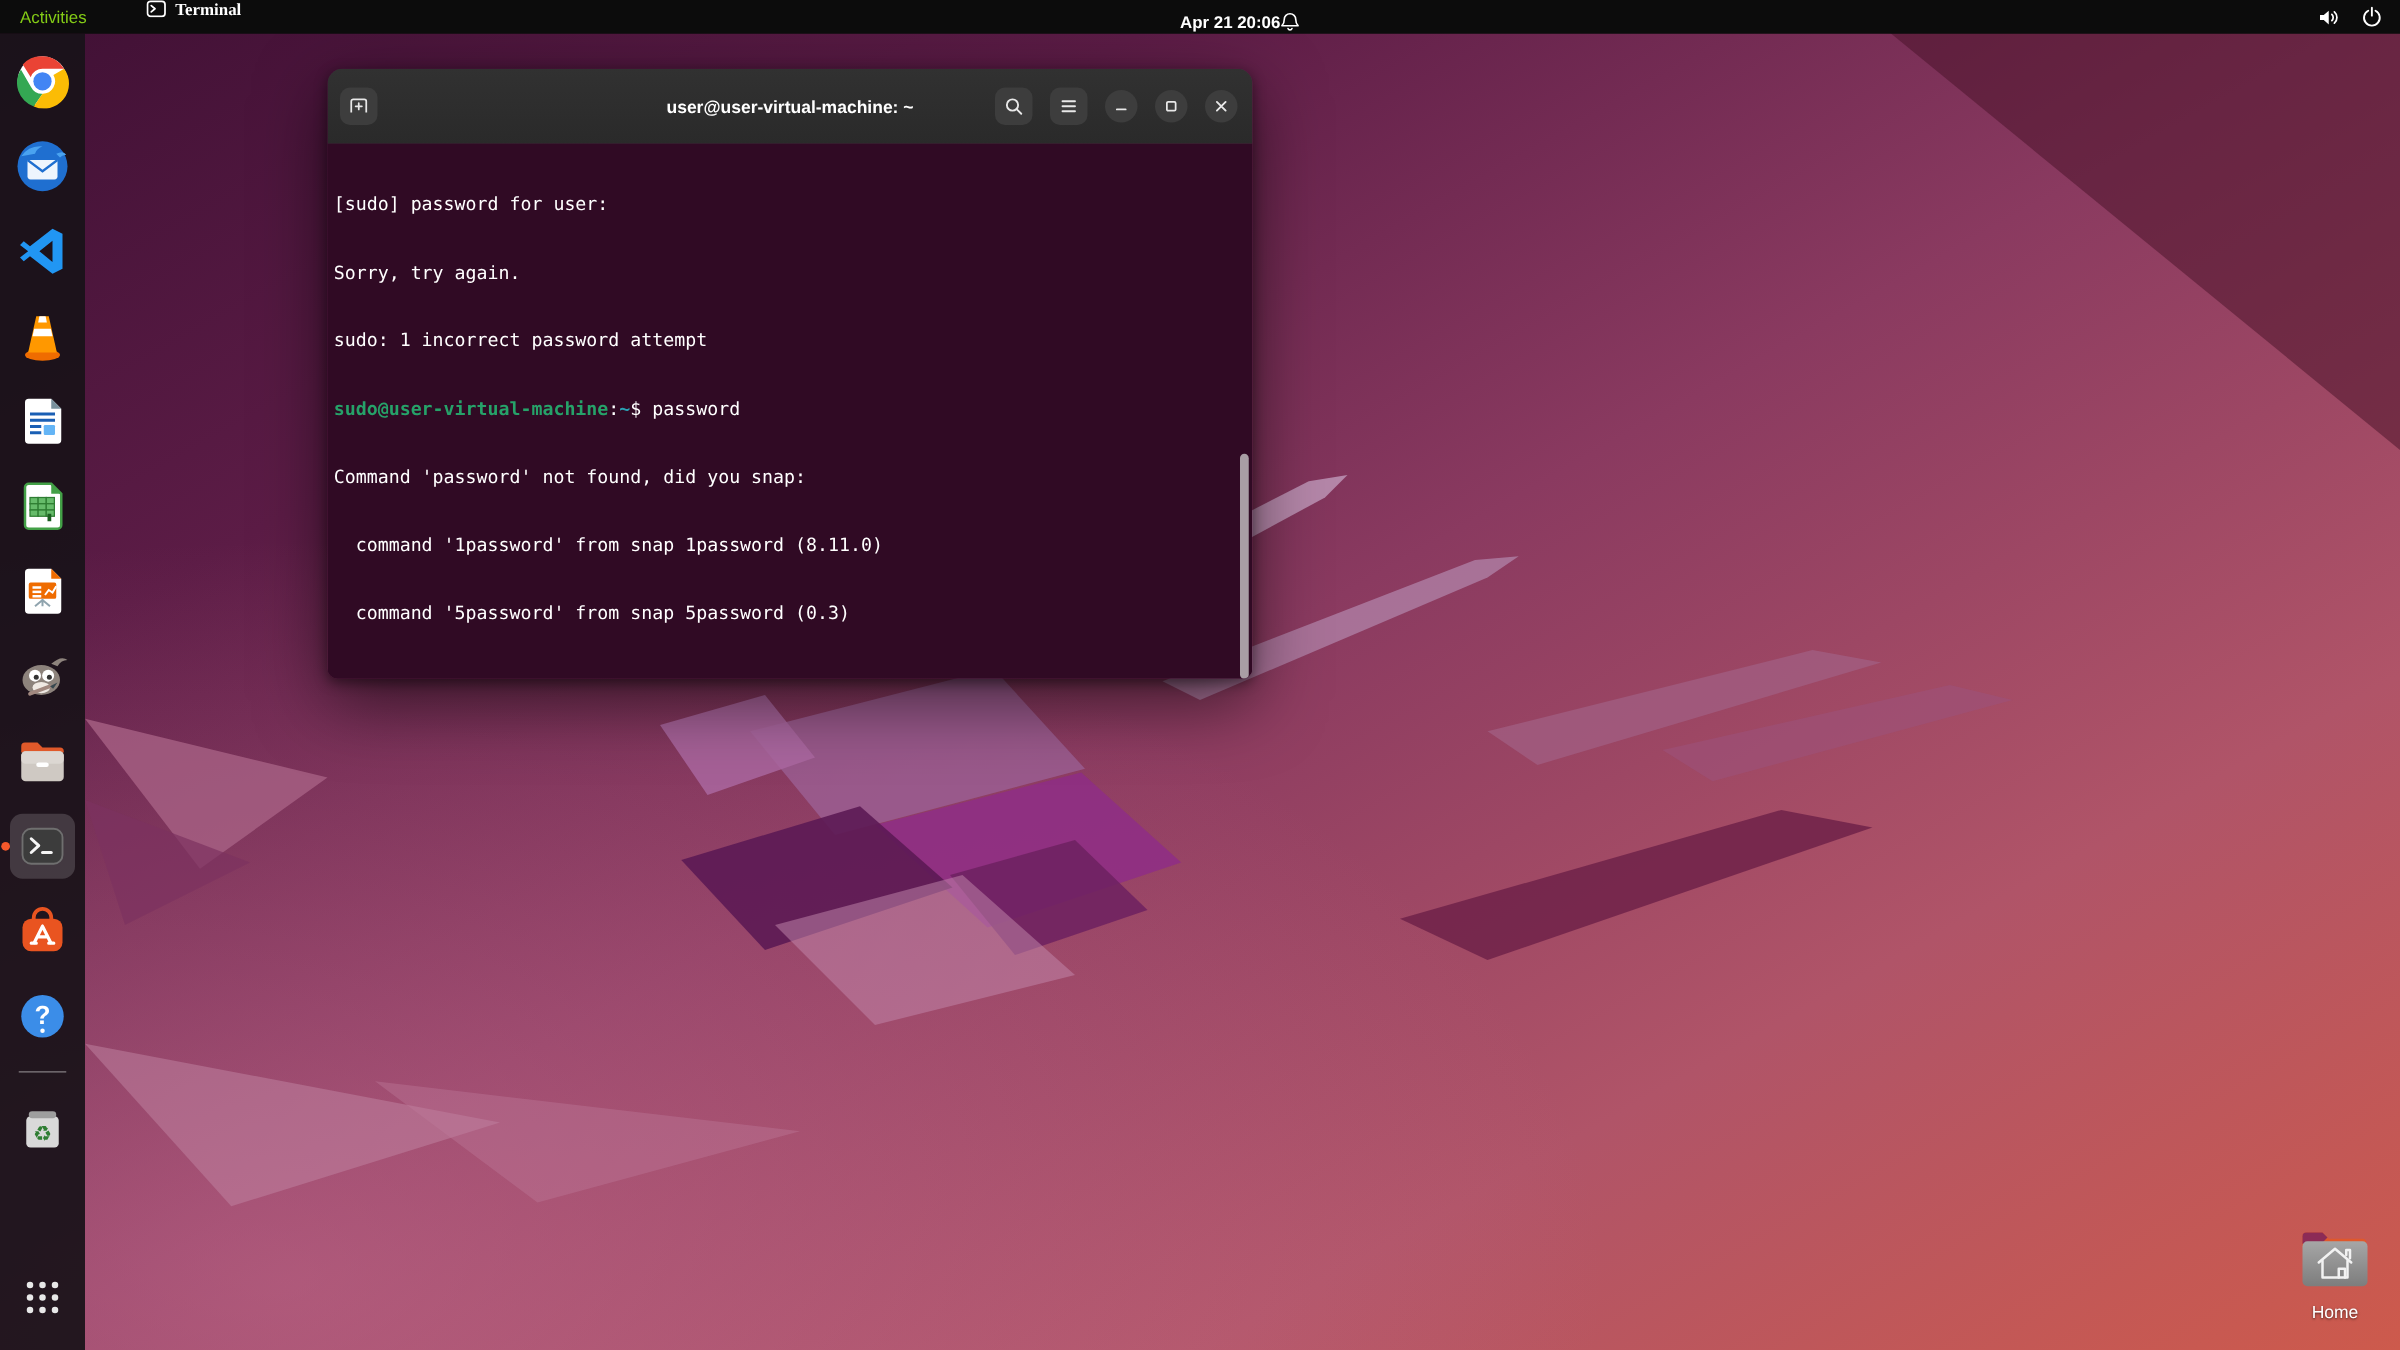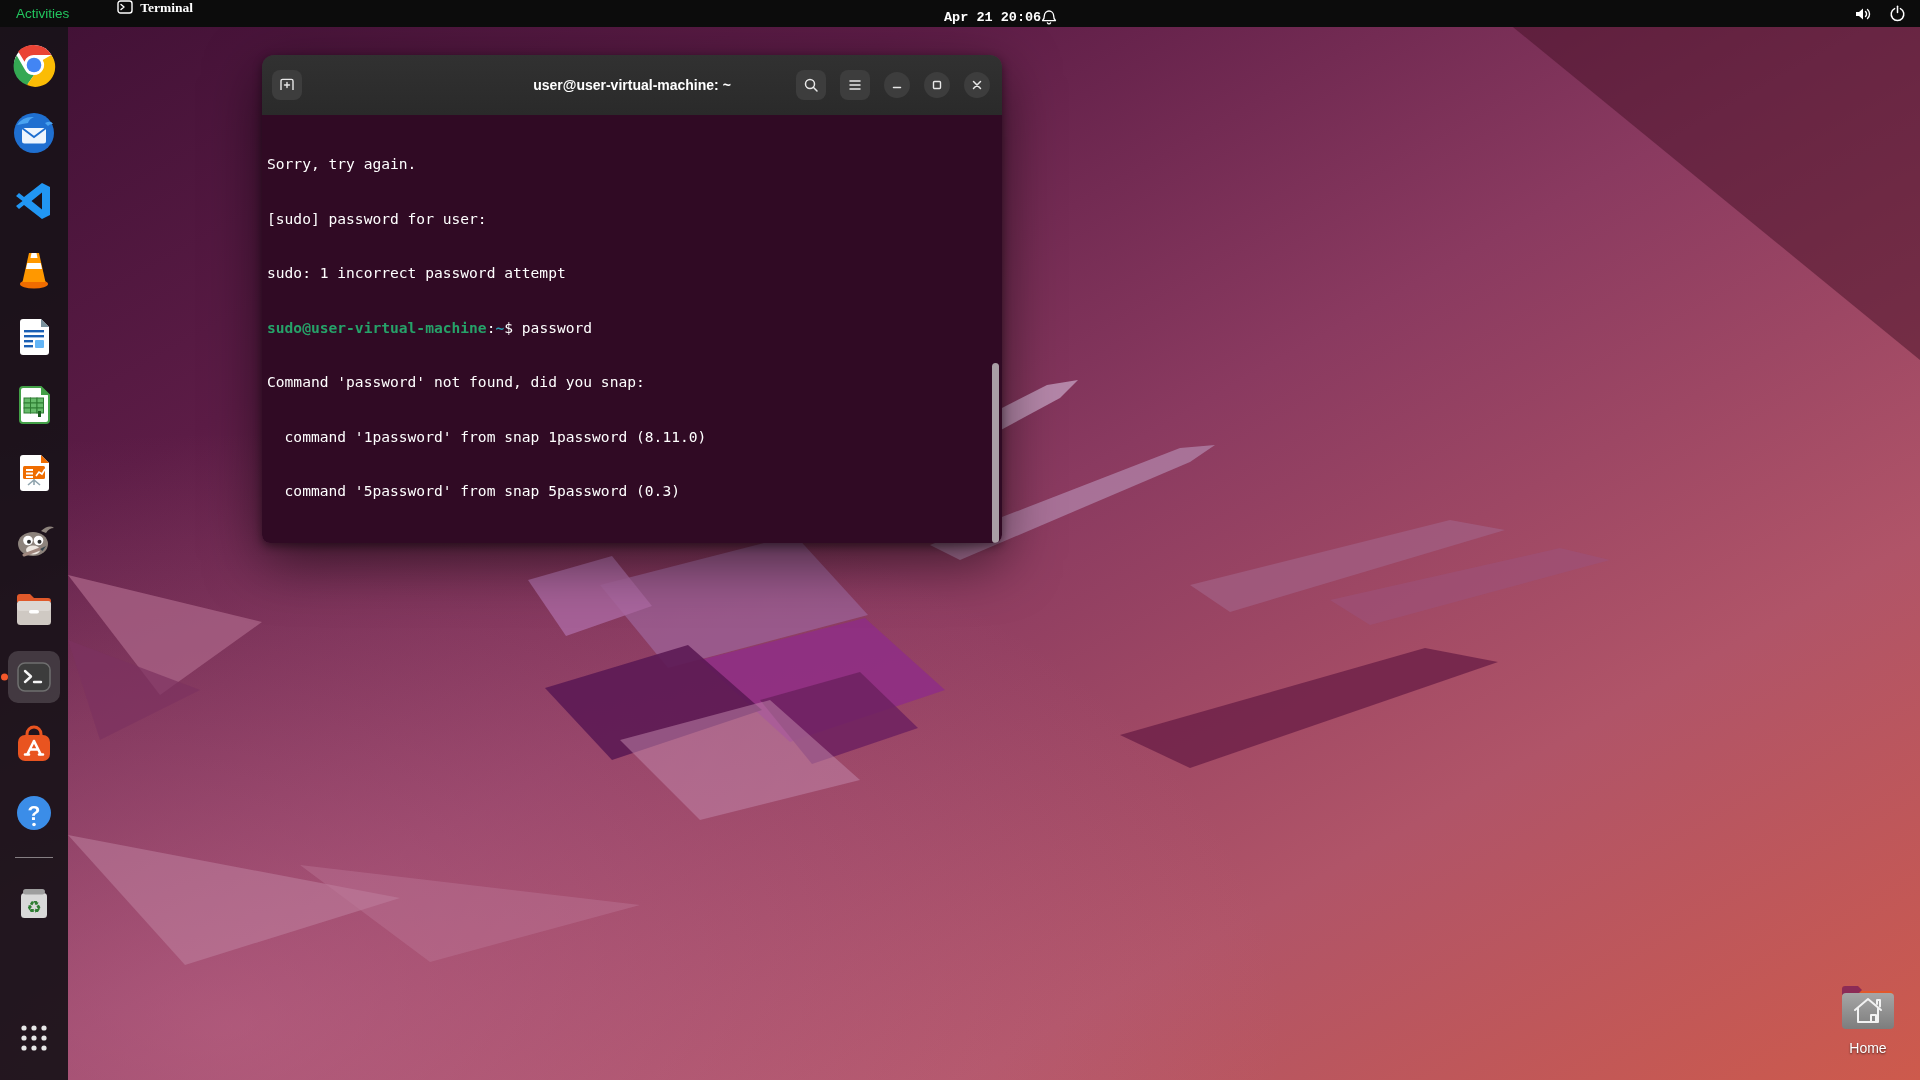--- a/index.html
+++ b/index.html
@@ -6,24 +6,24 @@
   html,body { width:1920px; height:1080px; overflow:hidden; }
   body { position:relative; background:#000; font-family:"Liberation Sans", sans-serif; }
 
   
   #wallpaper { position:absolute; inset:0; z-index:0; }
 
   
   #topbar { position:absolute; top:0; left:0; right:0; height:27px; background:#0c0c0c;
             color:#fff; z-index:30; display:flex; align-items:center; font-size:13.5px; }
   .tb-left { display:flex; align-items:center; height:100%; }
-  .tb-activities { color:#22c55e; background:none; border:none; font:inherit; height:100%;
+  .tb-activities { color:#84cc16; background:none; border:none; font:inherit; height:100%;
                    padding:0 16px; cursor:pointer; }
   .tb-app { display:flex; align-items:flex-start; gap:7px; margin-left:24px; font-weight:bold; height:100%; padding:0 8px;font-family:Liberation Serif, serif; }
-  .tb-center { position:absolute; left:944px; top:0; height:35px; display:flex; align-items:center; font-weight:bold;font-family:Liberation Mono, monospace; }
+  .tb-center { position:absolute; left:944px; top:0; height:35px; display:flex; align-items:center; font-weight:bold; }
   .tb-right { position:absolute; right:0; top:0; height:27px; display:flex; align-items:center; gap:17px; padding:0 14px; }
   .tb-icon { display:flex; align-items:center; }
 
   
   #dock { position:absolute; left:0; top:27px; bottom:0; width:68px; background:rgba(25,18,25,0.93);
           z-index:20; display:flex; flex-direction:column; align-items:center; padding:12px 0 12px 0; }
   .dock-item { position:relative; width:52px; height:52px; min-height:52px; border-radius:10px;
                display:flex; align-items:center; justify-content:center; margin-bottom:16px; cursor:pointer; }
   .dock-item.active { background:rgba(255,255,255,0.16); }
   .run-dot { position:absolute; left:-7px; top:50%; transform:translateY(-50%); width:7px; height:7px;
@@ -313,22 +313,22 @@
           </svg>
       </button>
       <button class="hbtn circle">
         <svg width="12" height="12" viewBox="0 0 12 12">
             <path d="M2.5 2.5 L9.5 9.5 M9.5 2.5 L2.5 9.5" stroke="#e8e8e8" stroke-width="1.5" stroke-linecap="round"></path>
           </svg>
       </button>
     </div>
   </div>
   <div id="term-content">
+    <div class="tl"><span>[sudo] password for user:</span></div>
     <div class="tl"><span>Sorry, try again.</span></div>
-    <div class="tl"><span>[sudo] password for user:</span></div>
     <div class="tl"><span>sudo: 1 incorrect password attempt</span></div>
     <div class="tl"><span class="pg">sudo@user-virtual-machine</span><span>:</span><span class="pc">~</span><span>$ </span><span>password</span></div>
     <div class="tl"><span>Command 'password' not found, did you snap:</span></div>
     <div class="tl"><span>  command '1password' from snap 1password (8.11.0)</span></div>
     <div class="tl"><span>  command '5password' from snap 5password (0.3)</span></div>
     
     
     
     
     

